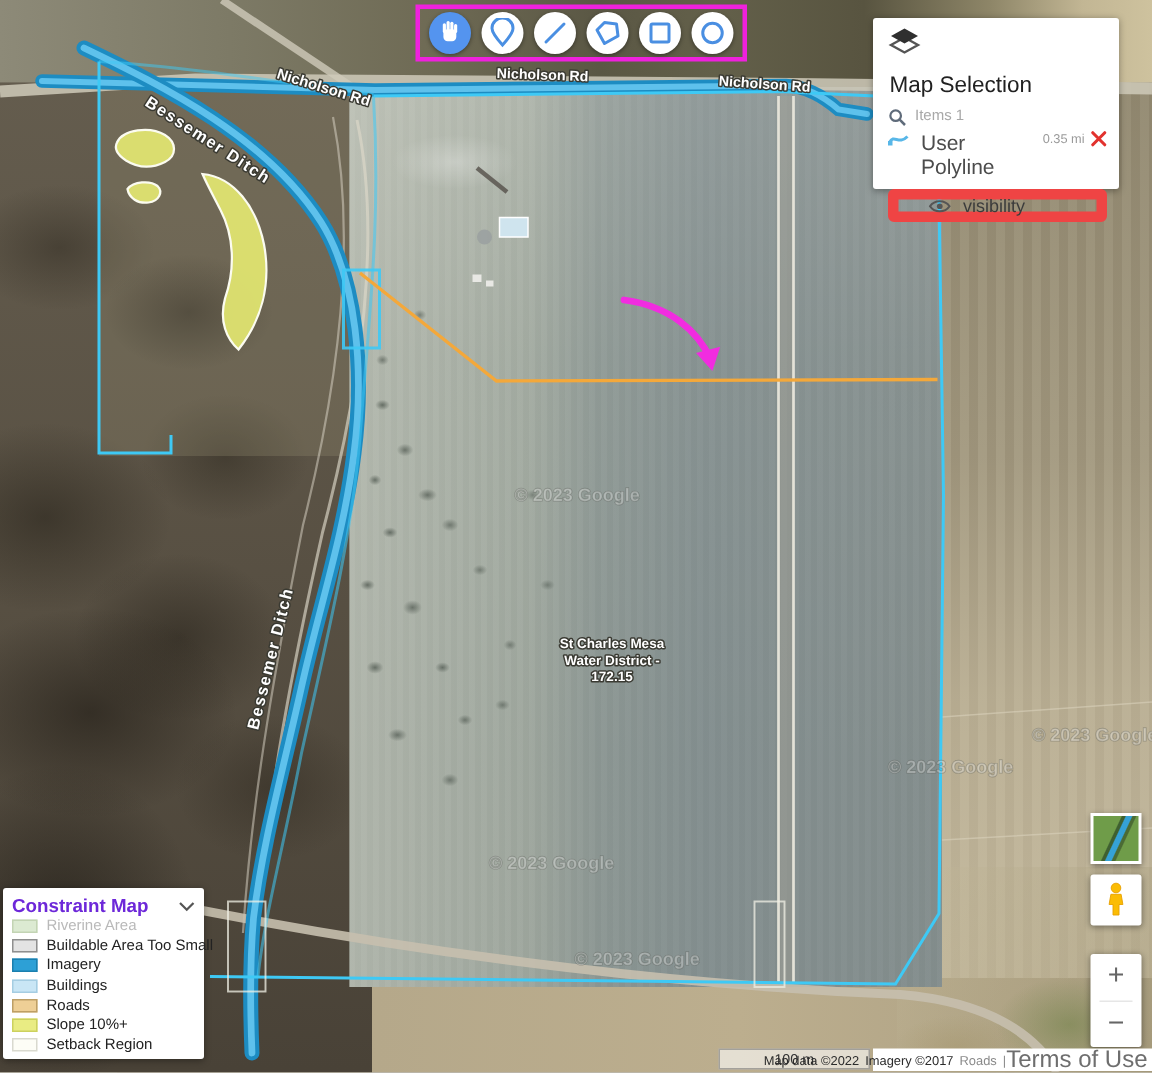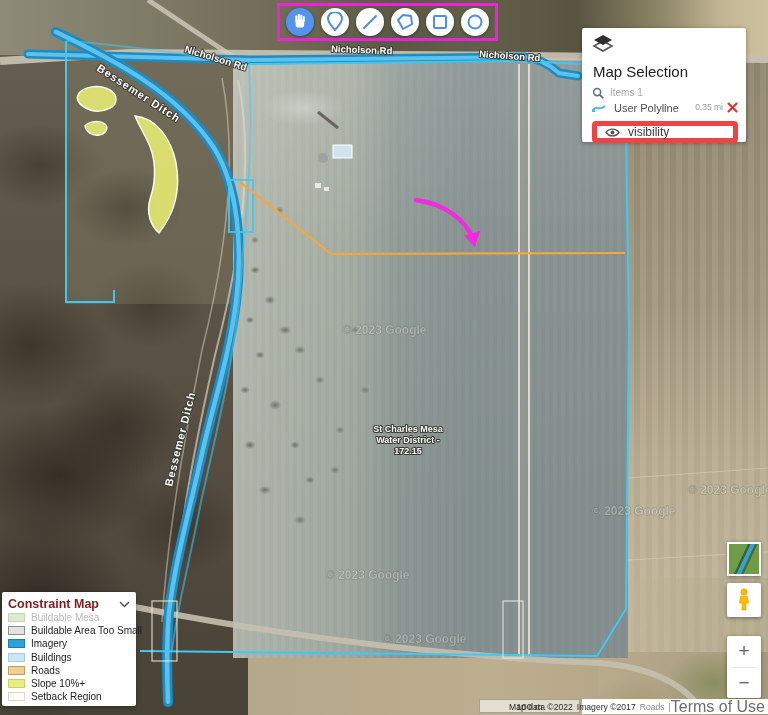--- a/index.html
+++ b/index.html
@@ -74,33 +74,33 @@
 
   
   .toolbar{left:277px;top:3px;width:221px;height:38px;border:3px solid #ef21dd;
     display:flex;align-items:center;justify-content:space-between;padding:0 6px;}
   .tool{width:28px;height:28px;border-radius:50%;background:#fff;border:none;padding:0;
     display:flex;align-items:center;justify-content:center;cursor:pointer;
     box-shadow:0 1px 3px rgba(0,0,0,.4);}
   .tool.selected{background:#5494ef;}
   
   .card{background:#fff;box-shadow:0 1px 5px rgba(0,0,0,.35);border-radius:2px;}
-  .selpanel{left:582px;top:28px;width:164px;height:114px;padding:5px 8px 6px 10px;}
+  .selpanel{left:582px;top:12px;width:164px;height:114px;padding:5px 8px 6px 10px;}
   .selpanel .ptitle{font-size:15px;color:#212121;margin:6px 0 7px 1px;}
   .selrow{display:flex;align-items:flex-start;}
   .items-label{font-size:10px;color:#a8a8a8;margin-left:5px;}
-  .item-name{font-size:11px;color:#4c4c4c;margin-left:7px;flex:1;}
+  .item-name{font-size:14px;color:#4c4c4c;margin-left:7px;flex:1;}
   .item-measure{font-size:8.5px;color:#9a9a9a;margin-right:4px;}
-  .visbox{margin-top:7px;border:5px solid #ef4444;border-radius:4px;height:22px;
-    display:flex;align-items:center;padding:0 8px;cursor:pointer;}
+  .visbox{margin-top:7px;border:7px solid #ef4444;border-radius:4px;height:22px;
+    display:flex;align-items:center;padding:0 20px;cursor:pointer;}
   .visbox span{font-size:12px;color:#3c3c3c;margin-left:8px;}
 
   .legend{left:2px;top:592px;width:134px;height:114px;padding:5px 6px;}
   .legtitle{display:flex;align-items:center;justify-content:space-between;cursor:pointer;}
-  .legtitle b{font-size:12.5px;color:#7f1d1d;}
+  .legtitle b{font-size:12.5px;color:#6d28d9;}
   .legrow{display:flex;align-items:center;height:13.2px;}
   .sw{width:17px;height:9px;border:1px solid #999;margin-right:6px;flex:none;}
   .legrow span{font-size:10px;color:#222;white-space:nowrap;}
   .legrow span.muted{color:#b9b9b9;}
 
   
   .thumbbtn{left:727px;top:542px;width:34px;height:34px;background:#fff;padding:2px;
     box-shadow:0 1px 4px rgba(0,0,0,.4);cursor:pointer;}
   .thumbimg{width:100%;height:100%;
     background:linear-gradient(115deg,#6f9c49 0 42%,#3f6030 44% 48%,#35a2d6 50% 58%,#4b6b34 60% 64%,#6f9c49 66%);}
@@ -279,21 +279,21 @@
 
   <div class="layer card legend">
     <div class="legtitle">
       <b>Constraint Map</b>
       <svg width="11" height="7" viewBox="0 0 11 7">
         <polyline points="1,1 5.5,5.5 10,1" fill="none" stroke="#555" stroke-width="1.5"></polyline>
       </svg>
     </div>
     <div class="legrow">
       <i class="sw" style="background: rgb(220, 234, 210); border-color: rgb(195, 212, 180);"></i>
-      <span class="muted">Buildable Mesa</span>
+      <span class="muted">Riverine Area</span>
     </div>
     <div class="legrow">
       <i class="sw" style="background: rgb(227, 227, 227); border-color: rgb(143, 143, 143);"></i>
       <span>Buildable Area Too Small</span>
     </div>
     <div class="legrow">
       <i class="sw" style="background: rgb(45, 160, 214); border-color: rgb(27, 127, 174);"></i>
       <span>Imagery</span>
     </div>
     <div class="legrow">

